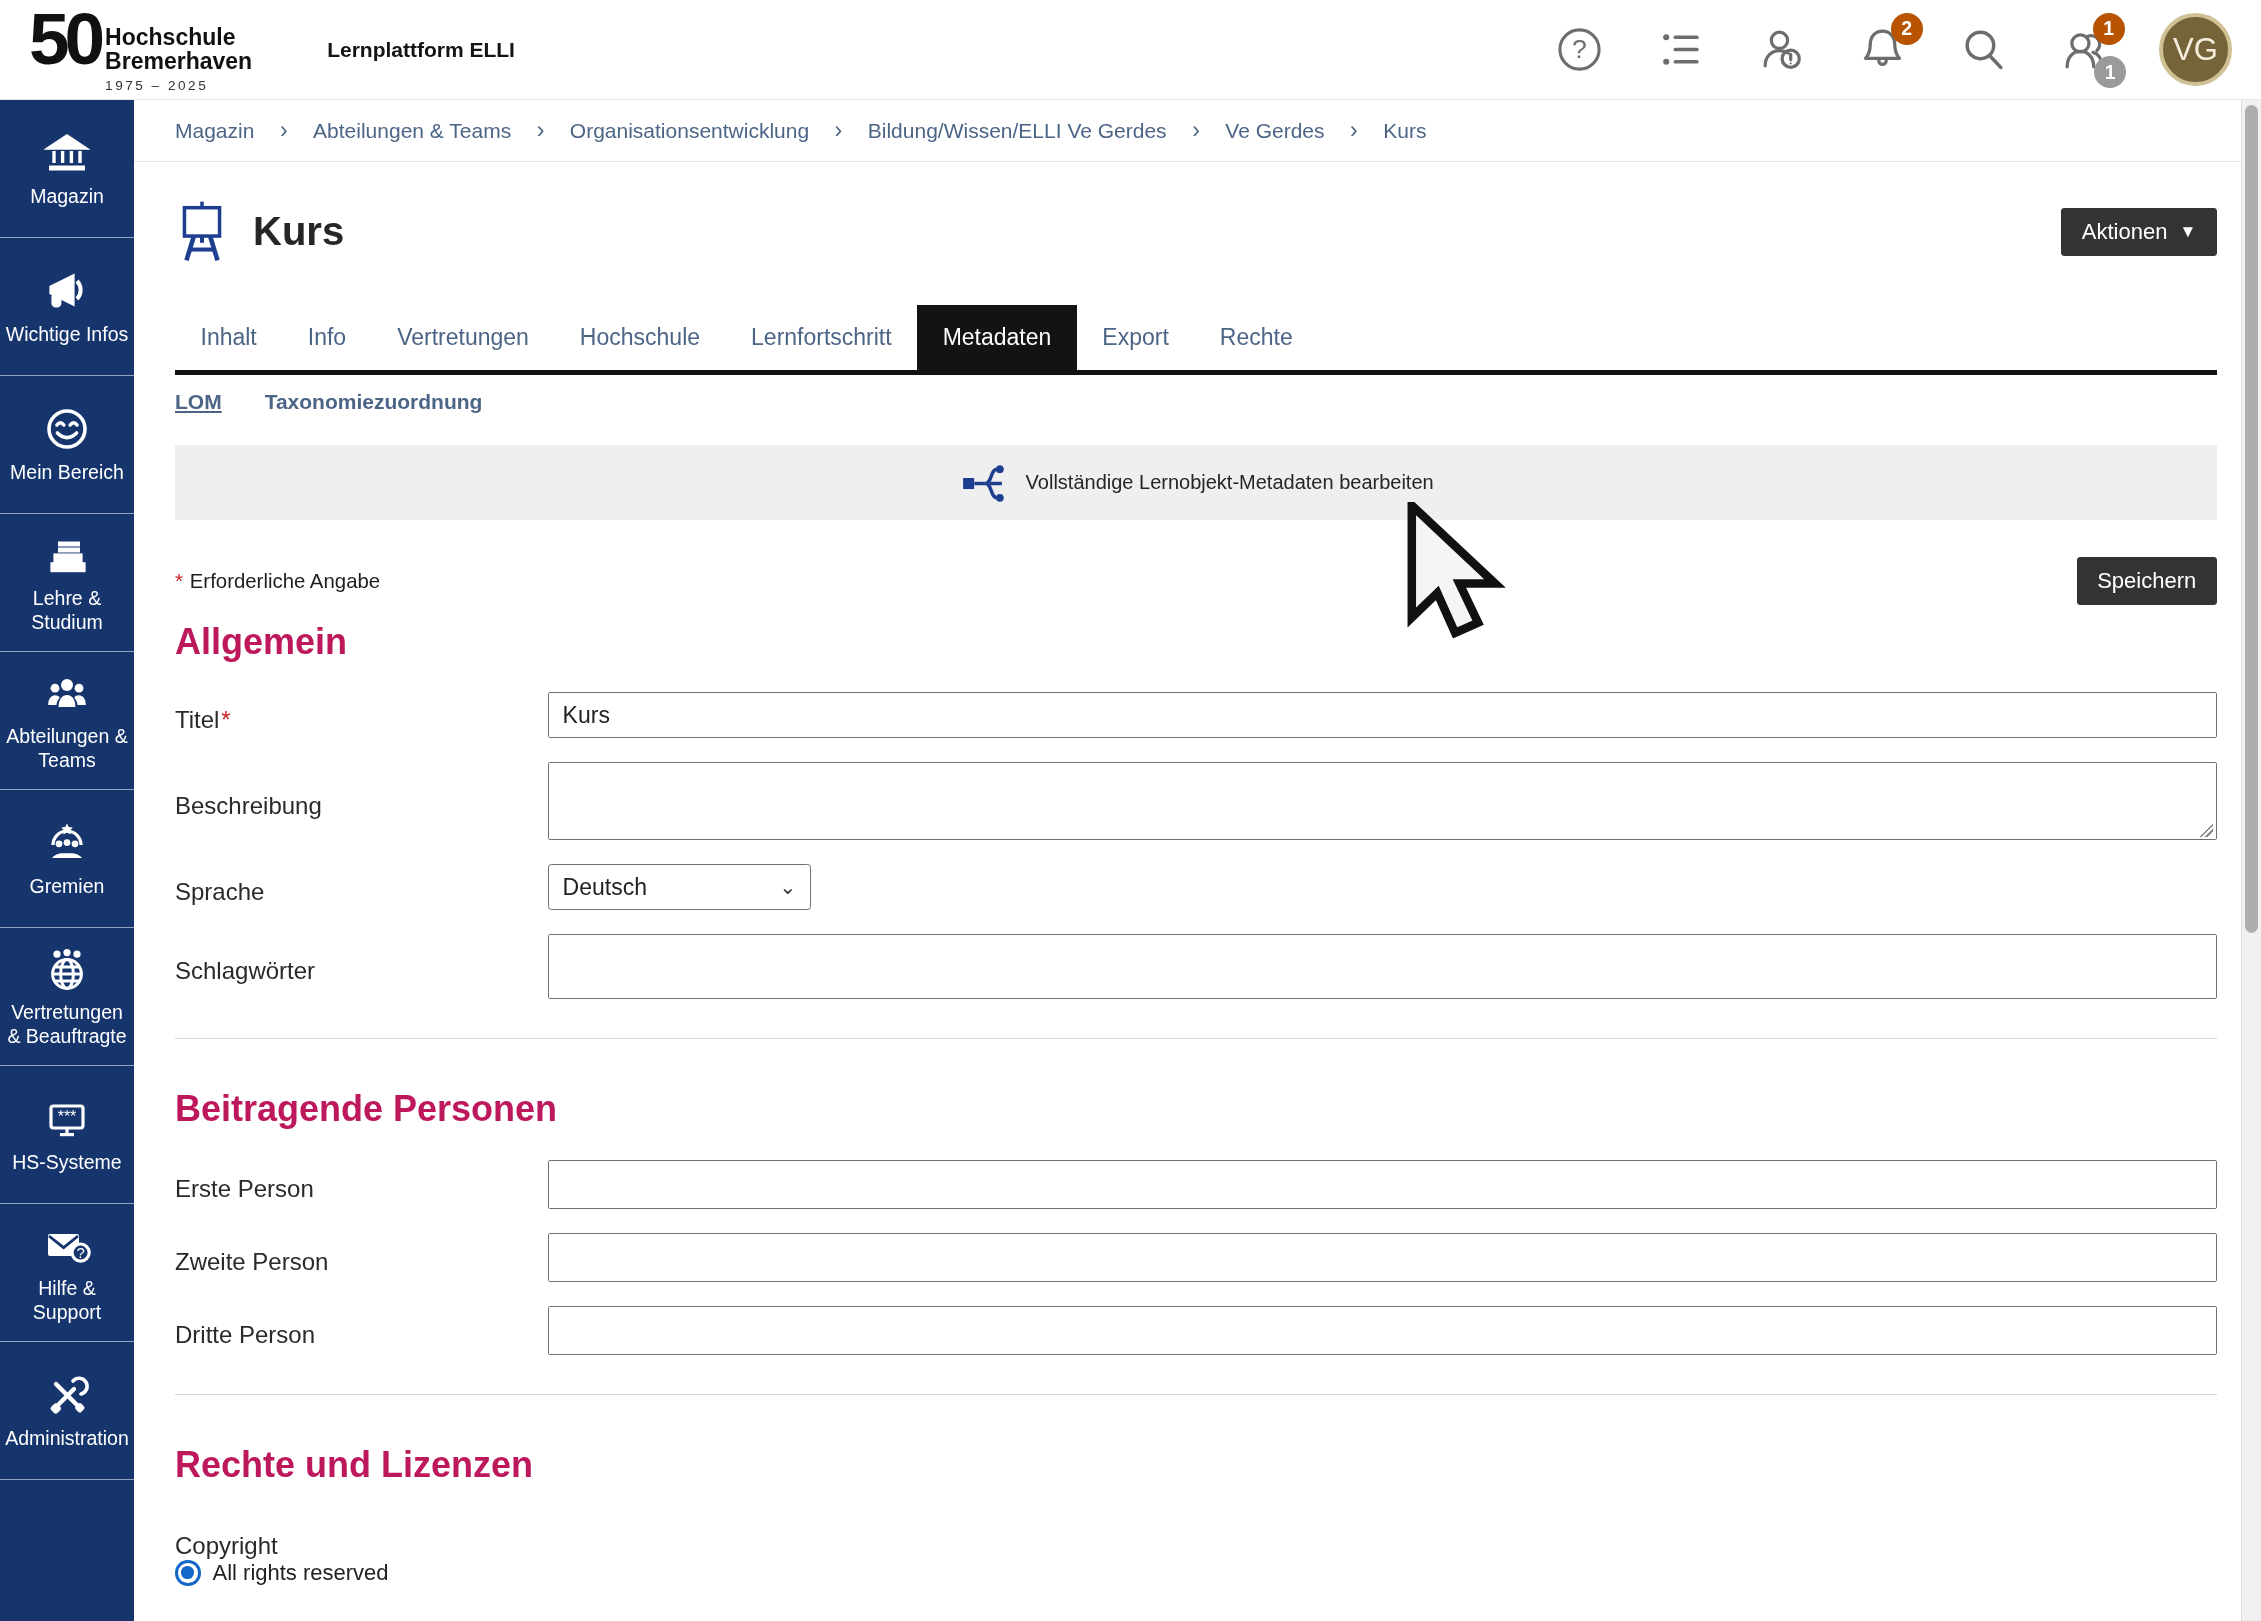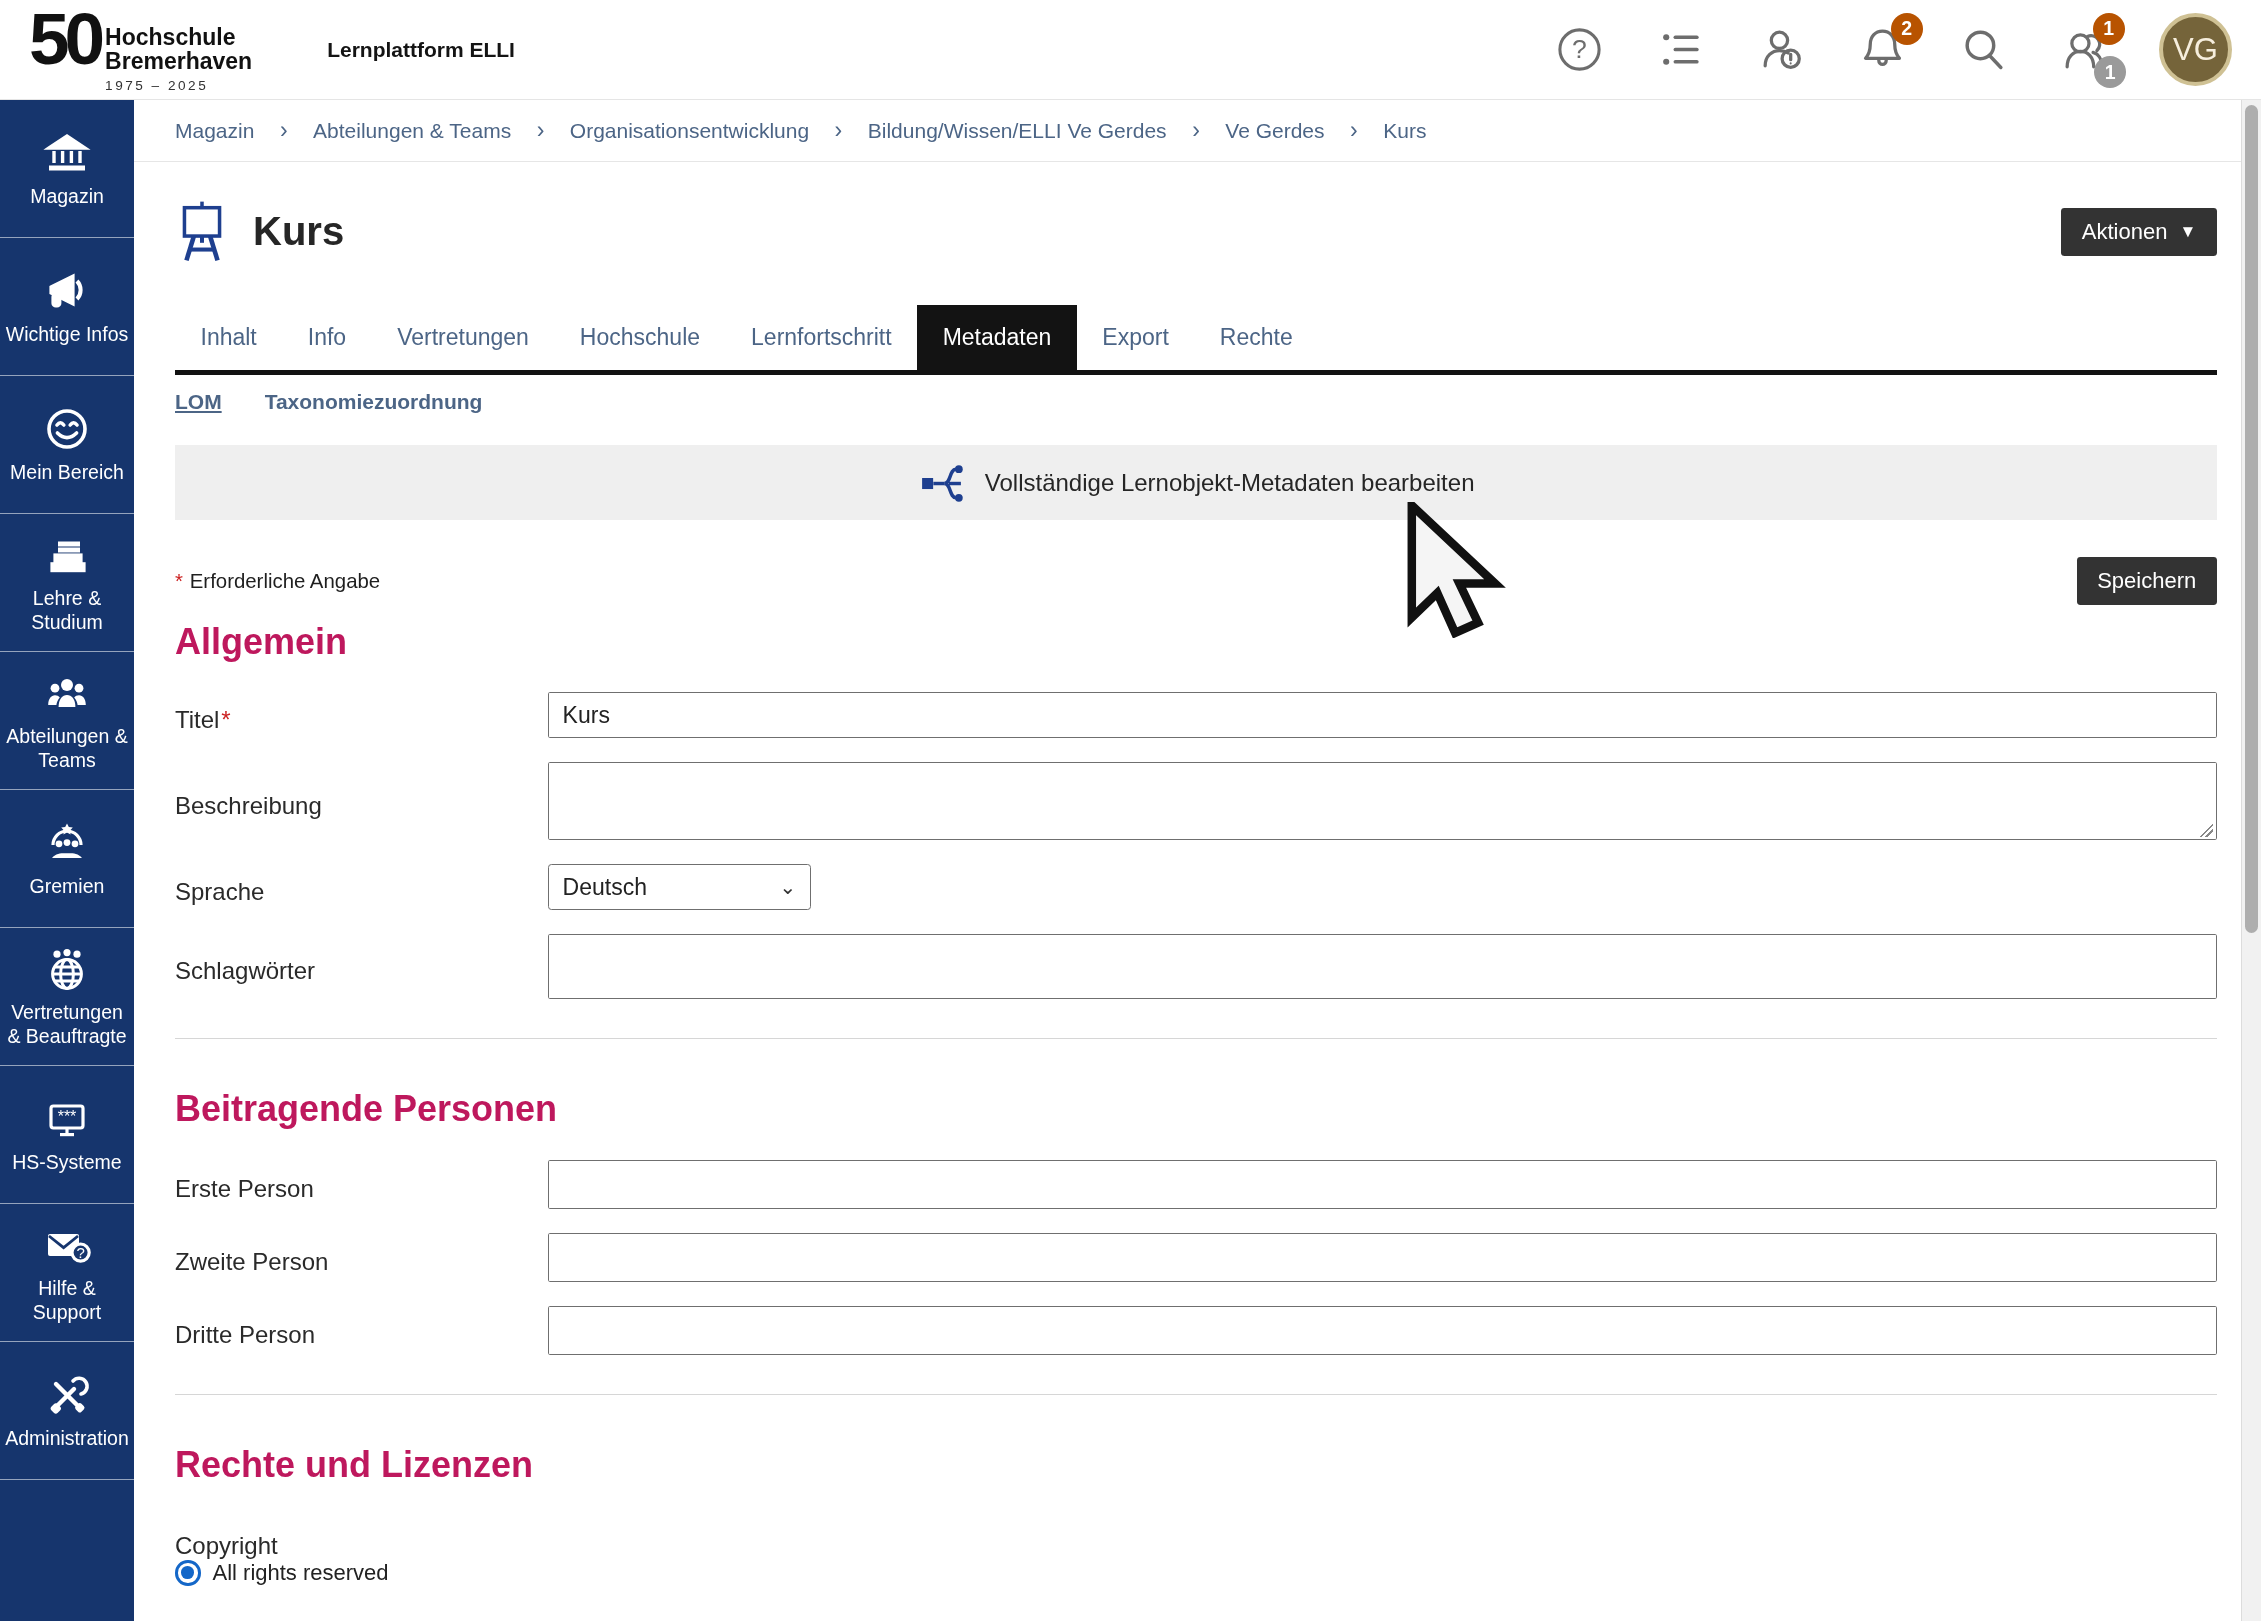--- a/index.html
+++ b/index.html
@@ -58,21 +58,21 @@
 
   .tabs{margin-top:24px;display:flex;border-bottom:5.1px solid #121212;}
   .tab{font-size:23px;color:#4c6586;padding:0 25.5px;height:65px;line-height:65px;cursor:pointer;}
   .tab.active{background:#131313;color:#fff;}
 
   .subtabs{margin-top:15.3px;display:flex;gap:43px;font-size:21px;color:#4c6586;font-weight:bold;}
   .subtab{cursor:pointer;}
   .subtab.active{text-decoration:underline;}
 
   .meta-banner{margin-top:31px;height:75px;background:#efefef;display:flex;align-items:center;
-               justify-content:center;gap:18.7px;font-size:24px;color:#262626;cursor:pointer;}
+               justify-content:center;gap:18.7px;font-size:20px;color:#262626;cursor:pointer;}
   .meta-banner svg{width:49px;height:49px;}
 
   .note-row{margin-top:37px;display:flex;align-items:center;justify-content:space-between;}
   .required-note{font-size:20.4px;color:#1f1f1f;}
   .req{color:#cc2222;margin-right:6.8px;}
 
   .section-heading{font-size:36px;font-weight:700;color:#be185d;}
   .h-allgemein{margin-top:15.3px;}
   .h-spaced{margin-top:49px;}
 

